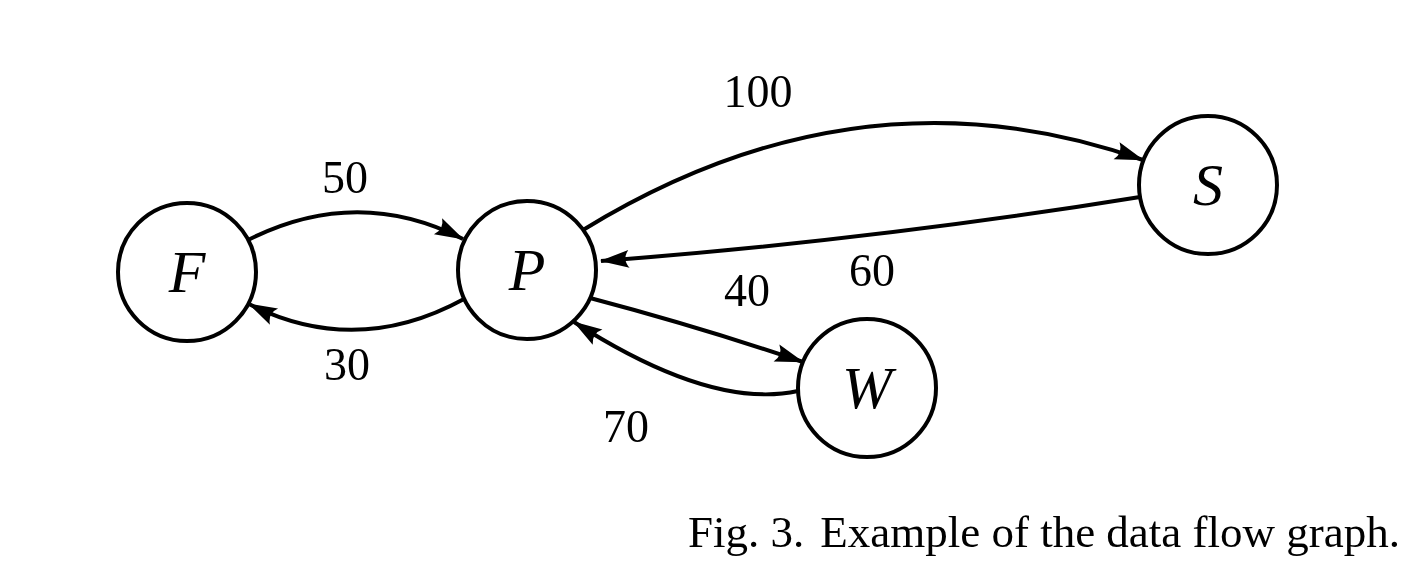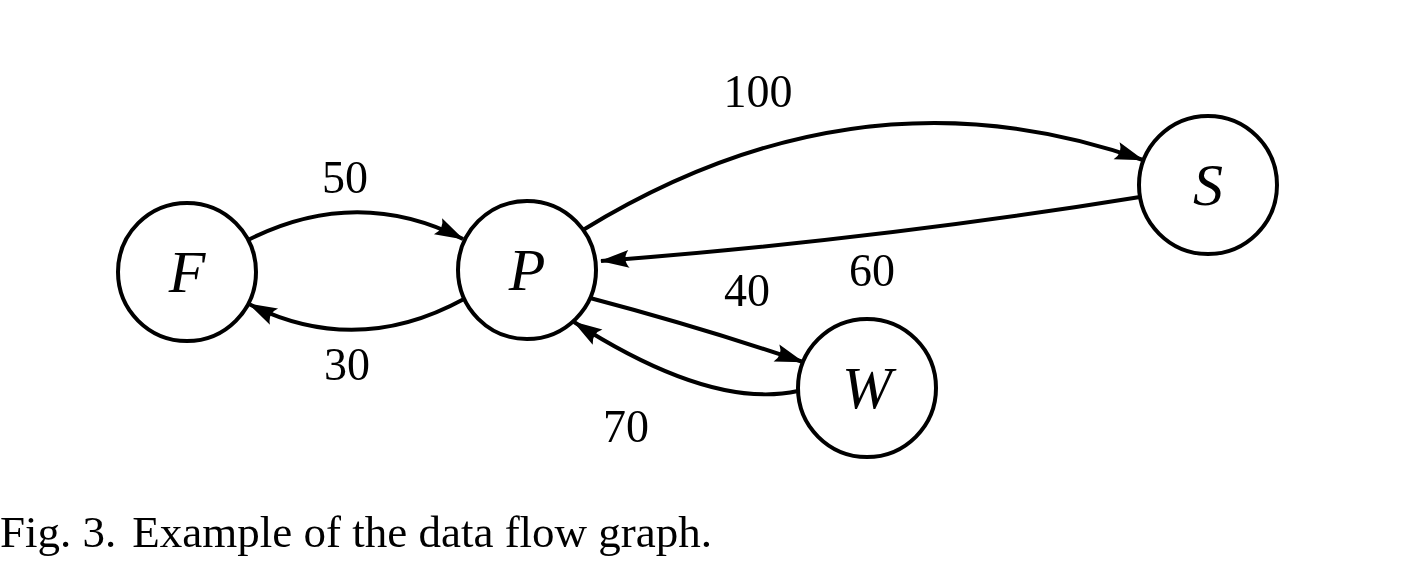--- a/index.html
+++ b/index.html
@@ -42,21 +42,21 @@
     font-family: "Liberation Serif", serif;
     font-size: 46px;
     fill: #000000;
     text-anchor: middle;
   }
   .caption {
     position: absolute;
     top: 506px;
     left: 0;
     width: 1400px;
-    text-align: left;
+    text-align: right;
     font-family: "Liberation Serif", serif;
     font-size: 45px;
     color: #000000;
     white-space: nowrap;
   }
   .caption .caption-text {
     margin-left: 16px;
   }
 </style>
 </head>

